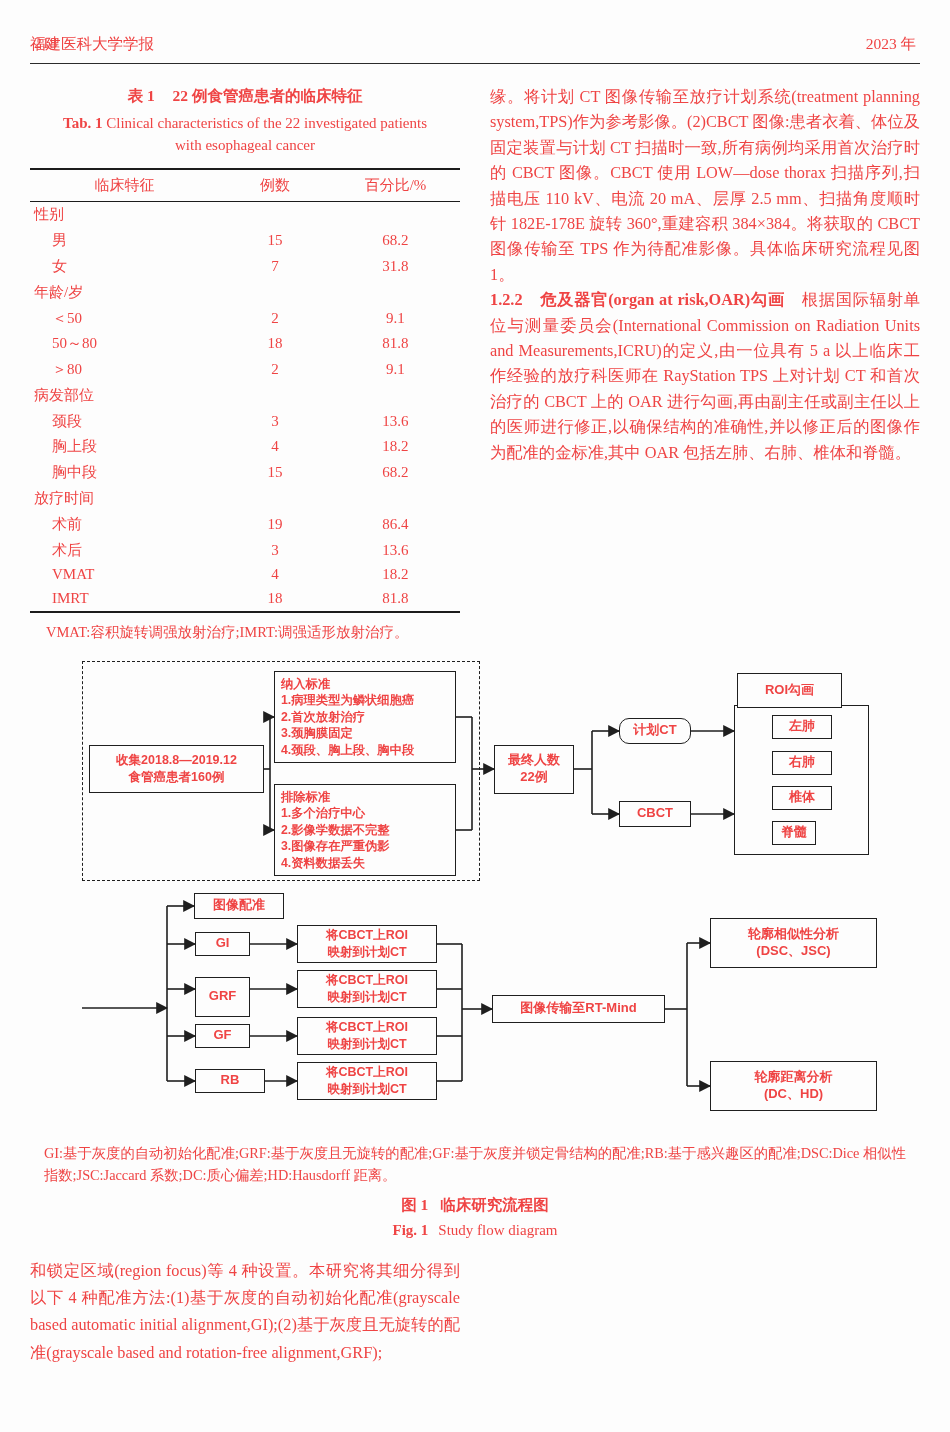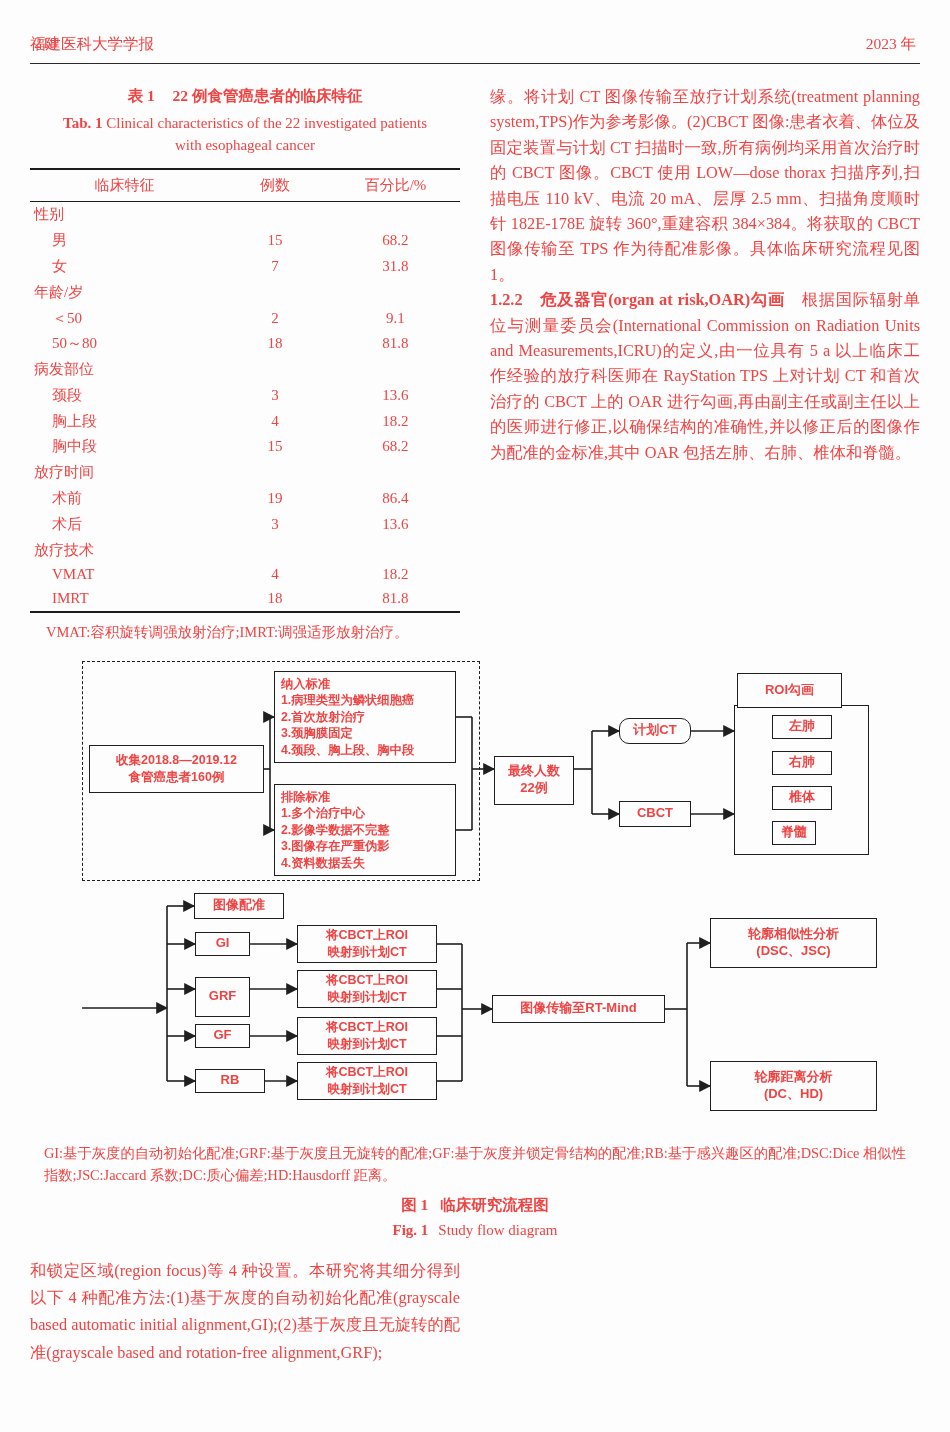--- a/index.html
+++ b/index.html
@@ -126,20 +126,25 @@
               <td class="c-n">2</td>
               <td class="c-pct">9.1</td>
             </tr>
 
             <tr class="item">
               <td class="c-label">50～80</td>
               <td class="c-n">18</td>
               <td class="c-pct">81.8</td>
             </tr>
 
+            <tr class="item">
+              <td class="c-label">＞80</td>
+              <td class="c-n">2</td>
+              <td class="c-pct">9.1</td>
+            </tr>
 
             <tr class="group">
               <td class="c-label">病发部位</td>
               <td class="c-n"></td>
               <td class="c-pct"></td>
             </tr>
 
             <tr class="item">
               <td class="c-label">颈段</td>
               <td class="c-n">3</td>
@@ -169,25 +174,20 @@
               <td class="c-n">19</td>
               <td class="c-pct">86.4</td>
             </tr>
 
             <tr class="item">
               <td class="c-label">术后</td>
               <td class="c-n">3</td>
               <td class="c-pct">13.6</td>
             </tr>
 
-            <tr class="group">
-              <td class="c-label">放疗技术</td>
-              <td class="c-n"></td>
-              <td class="c-pct"></td>
-            </tr>
 
             <tr class="item">
               <td class="c-label">VMAT</td>
               <td class="c-n">4</td>
               <td class="c-pct">18.2</td>
             </tr>
 
             <tr class="item">
               <td class="c-label">IMRT</td>
               <td class="c-n">18</td>
@@ -261,21 +261,21 @@
       <div class="node list" style="left:202px;top:13px;width:182px;height:92px;">纳入标准
 1.病理类型为鳞状细胞癌
 2.首次放射治疗
 3.颈胸膜固定
 4.颈段、胸上段、胸中段</div>
       <div class="node list" style="left:202px;top:126px;width:182px;height:92px;">排除标准
 1.多个治疗中心
 2.影像学数据不完整
 3.图像存在严重伪影
 4.资料数据丢失</div>
-      <div class="node" style="left:422px;top:98px;width:80px;height:49px;">最终人数
+      <div class="node" style="left:422px;top:87px;width:80px;height:49px;">最终人数
 22例</div>
       <div class="node" style="left:547px;top:60px;width:72px;height:26px;border-radius:10px;">计划CT</div>
       <div class="node" style="left:547px;top:143px;width:72px;height:26px;">CBCT</div>
       <div class="node" style="left:665px;top:15px;width:105px;height:35px;">ROI勾画</div>
       <div class="container-box" style="left:662px;top:47px;width:135px;height:150px;"></div>
       <div class="node" style="left:700px;top:57px;width:60px;height:24px;">左肺</div>
       <div class="node" style="left:700px;top:93px;width:60px;height:24px;">右肺</div>
       <div class="node" style="left:700px;top:128px;width:60px;height:24px;">椎体</div>
       <div class="node" style="left:700px;top:163px;width:44px;height:24px;">脊髓</div>
 

